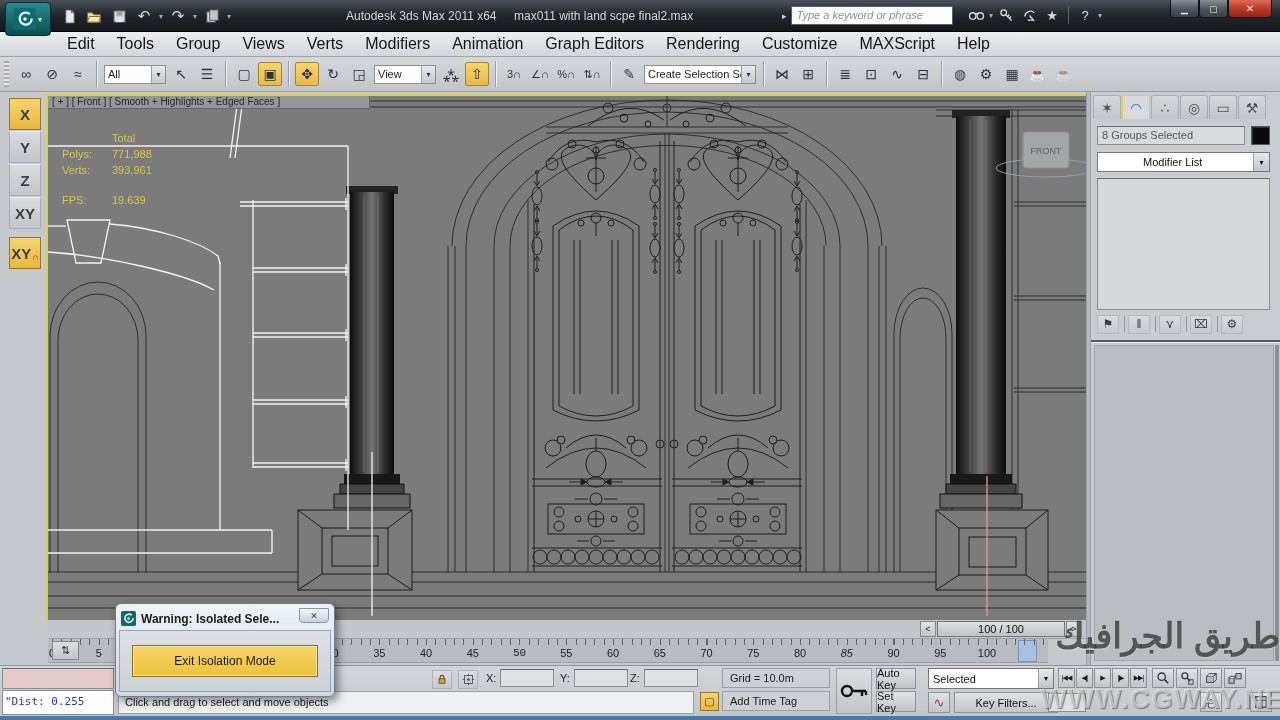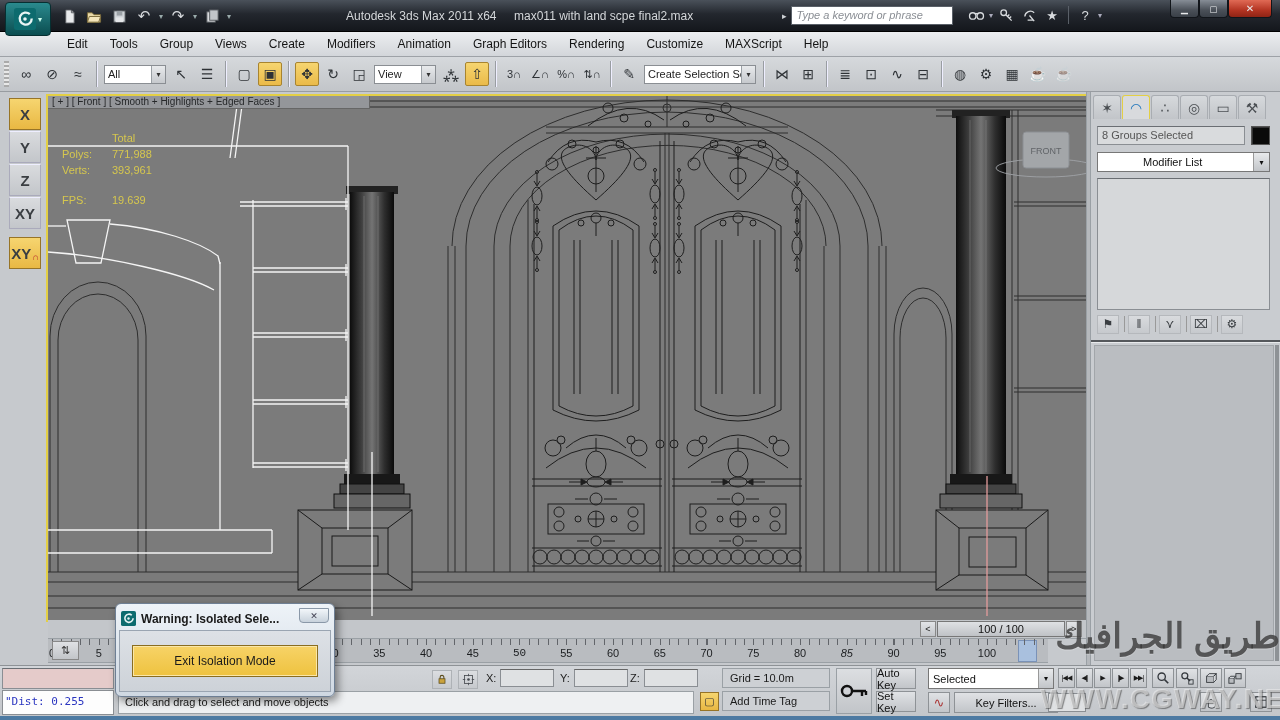--- a/index.html
+++ b/index.html
@@ -32,21 +32,21 @@
   .winbtns{position:absolute;right:8px;top:0;display:flex;}
   .wbtn{width:29px;height:18px;border:1px solid #11151a;border-top:none;
     border-radius:0 0 4px 4px;background:linear-gradient(#868d96,#4a5058 60%,#3a4048);
     color:#e8eaec;font-size:9px;display:flex;align-items:center;justify-content:center;}
   .wbtn.close{width:44px;background:linear-gradient(#e06a55,#b33422 60%,#8f2415);font-size:10px;}
 
   
   .menubar{position:absolute;left:0;top:32px;width:1280px;height:25px;
     background:linear-gradient(#eceef0,#d3d6da);border-bottom:1px solid #9ea2a7;
     display:flex;align-items:center;padding-left:56px;}
-  .menu-item{padding:4px 11px;font-size:12px;color:#141414;}
+  .menu-item{padding:4px 11px;font-size:16px;color:#141414;}
 
   
   .toolbar{position:absolute;left:0;top:57px;width:1280px;height:35px;
     background:linear-gradient(#d6d9dc,#c2c5c9);border-bottom:1px solid #989ca1;
     display:flex;align-items:center;padding-left:4px;}
   .tgrip{width:5px;height:26px;margin-right:4px;
     background:repeating-linear-gradient(#aaa 0 2px,#e8e8e8 2px 4px);}
   .tbtn{min-width:24px;height:24px;display:flex;align-items:center;justify-content:center;
     font-size:14px;color:#2e3236;margin:0 1px;border:1px solid transparent;border-radius:2px;}
   .tbtn.small{font-size:11px;}
@@ -276,21 +276,21 @@
       <div class="wbtn">▢</div>
       <div class="wbtn close">✕</div>
     </div>
   </div>
 
   <div class="menubar">
       <div class="menu-item">Edit</div>
       <div class="menu-item">Tools</div>
       <div class="menu-item">Group</div>
       <div class="menu-item">Views</div>
-      <div class="menu-item">Create</div>
+      <div class="menu-item">Verts</div>
       <div class="menu-item">Modifiers</div>
       <div class="menu-item">Animation</div>
       <div class="menu-item">Graph Editors</div>
       <div class="menu-item">Rendering</div>
       <div class="menu-item">Customize</div>
       <div class="menu-item">MAXScript</div>
       <div class="menu-item">Help</div>
     </div>
 
   <div class="toolbar">

